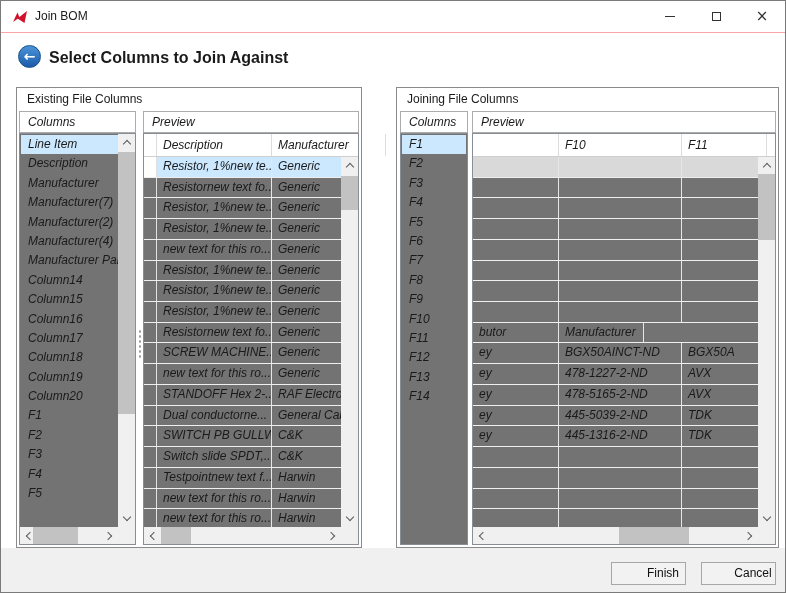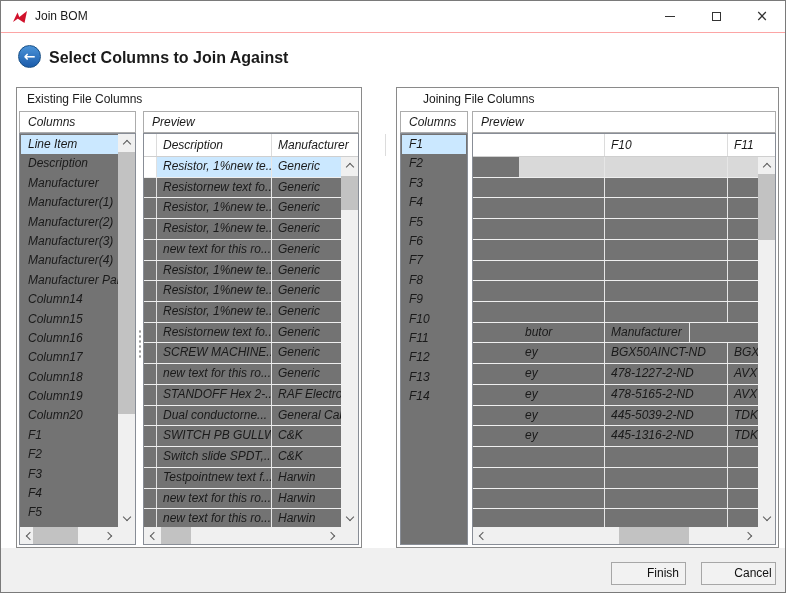--- a/index.html
+++ b/index.html
@@ -22,21 +22,21 @@
   .back-btn{position:absolute;left:17px;top:12px;width:23px;height:23px;border-radius:50%;
             border:1px solid #174f86;background:linear-gradient(#4b93d8,#1b5cab);
             display:flex;align-items:center;justify-content:center;box-sizing:border-box;}
   .back-arrow{color:#fff;font-size:14px;font-weight:bold;line-height:1;margin-top:-1px;
               font-family:"DejaVu Sans",sans-serif;}
   .subheader-title{position:absolute;left:48px;top:16px;font-weight:bold;font-size:16px;}
 
   
   .group{position:absolute;top:86px;height:461px;border:1px solid #8a8a8a;box-sizing:border-box;background:#fff;}
   .group-left{left:3px;width:346px;margin-left:12px;}
-  .group-right{left:395px;width:383px;padding-left:16px;}
+  .group-right{left:395px;width:383px;}
   .group-title{height:21px;padding:4px 0 0 10px;box-sizing:border-box;}
   .group-body{position:absolute;top:22px;left:0;right:0;bottom:0;font-style:italic;}
 
   .pane{position:absolute;top:1px;bottom:2px;}
   .pane-header{height:22px;line-height:20px;border:1px solid #acacac;background:#fff;
                padding-left:8px;box-sizing:border-box;}
   .box{position:absolute;top:22px;left:0;right:0;bottom:0;border:1px solid #888d96;
        background:#737373;box-sizing:border-box;}
 
   
@@ -61,21 +61,21 @@
          white-space:nowrap;overflow:hidden;}
   .hcell.fill{flex:1;border-right:none;}
   .rows{position:absolute;top:23px;left:0;right:17px;bottom:17px;overflow:hidden;}
   .trow{display:flex;height:20.72px;box-sizing:border-box;border-bottom:1px solid #efefef;align-items:center;}
   .tcell{box-sizing:border-box;border-right:1px solid #e6e6e6;padding:0 4px 0 6px;height:100%;
          line-height:19.5px;white-space:nowrap;overflow:hidden;}
   .tcell.rowhead{border-right:1px solid #e0e0e0;padding:0;}
   .tbl-left .rowhead{width:13px;flex:none;}
   .tbl-left .c0{width:115px;flex:none;}
   .tbl-left .c1{width:114px;flex:none;}
-  .tbl-right .c0{width:86px;flex:none;margin-left:46px;}
+  .tbl-right .c0{width:86px;flex:none;}
   .tbl-right .c1{width:123px;flex:none;}
   .tbl-right .c2{width:85px;flex:none;}
   .tbl-left .trow.selected .tcell{background:var(--selection,#cbe8ff);}
   .tbl-left .trow.selected .tcell.rowhead{background:#fff;}
   .tbl-right .trow.selected .tcell{background:var(--inactive-selection,#d9d9d9);}
 
   
   .sb{position:absolute;background:#f0f0f0;}
   .sb-v{width:17px;right:0;}
   .sb-h{height:17px;bottom:0;left:0;right:17px;}
@@ -137,23 +137,22 @@
     <div class="group-title">Existing File Columns</div>
     <div class="group-body">
 
       <div class="pane gl-cols">
         <div class="pane-header">Columns</div>
         <div class="box">
           <div class="list-items with-sb">
               <div class="list-item selected">Line Item</div>
               <div class="list-item">Description</div>
               <div class="list-item">Manufacturer</div>
-              <div class="list-item">Manufacturer(1)</div>
+              <div class="list-item">Manufacturer(7)</div>
               <div class="list-item">Manufacturer(2)</div>
-              <div class="list-item">Manufacturer(3)</div>
               <div class="list-item">Manufacturer(4)</div>
               <div class="list-item">Manufacturer Part</div>
               <div class="list-item">Column14</div>
               <div class="list-item">Column15</div>
               <div class="list-item">Column16</div>
               <div class="list-item">Column17</div>
               <div class="list-item">Column18</div>
               <div class="list-item">Column19</div>
               <div class="list-item">Column20</div>
               <div class="list-item">F1</div>

